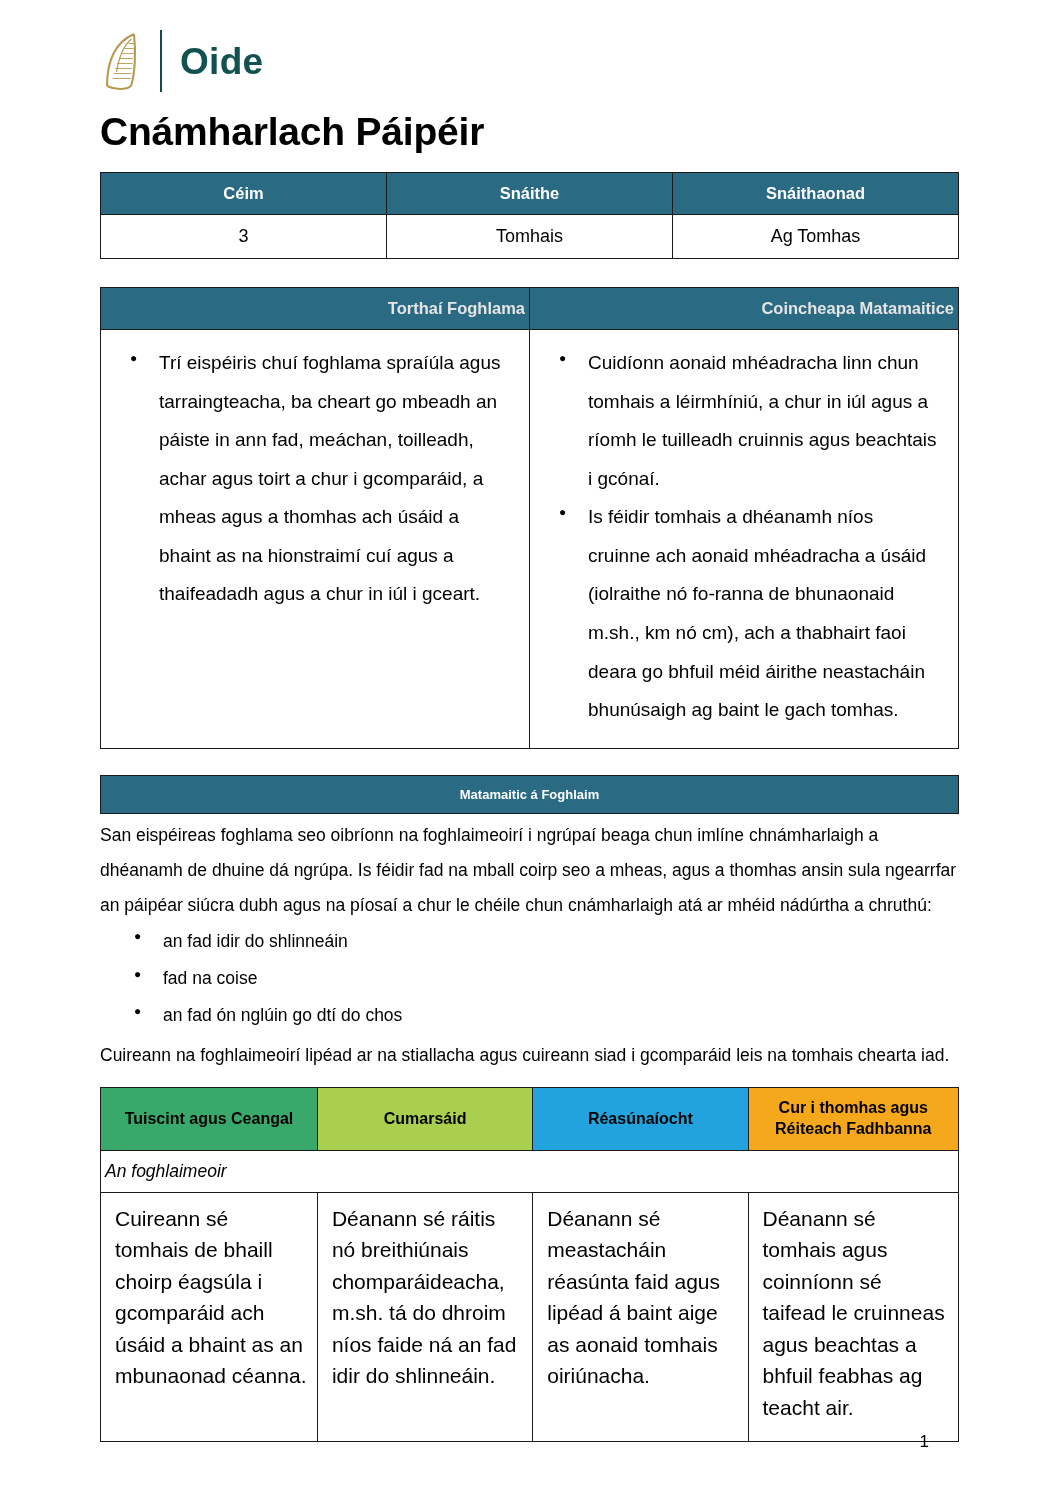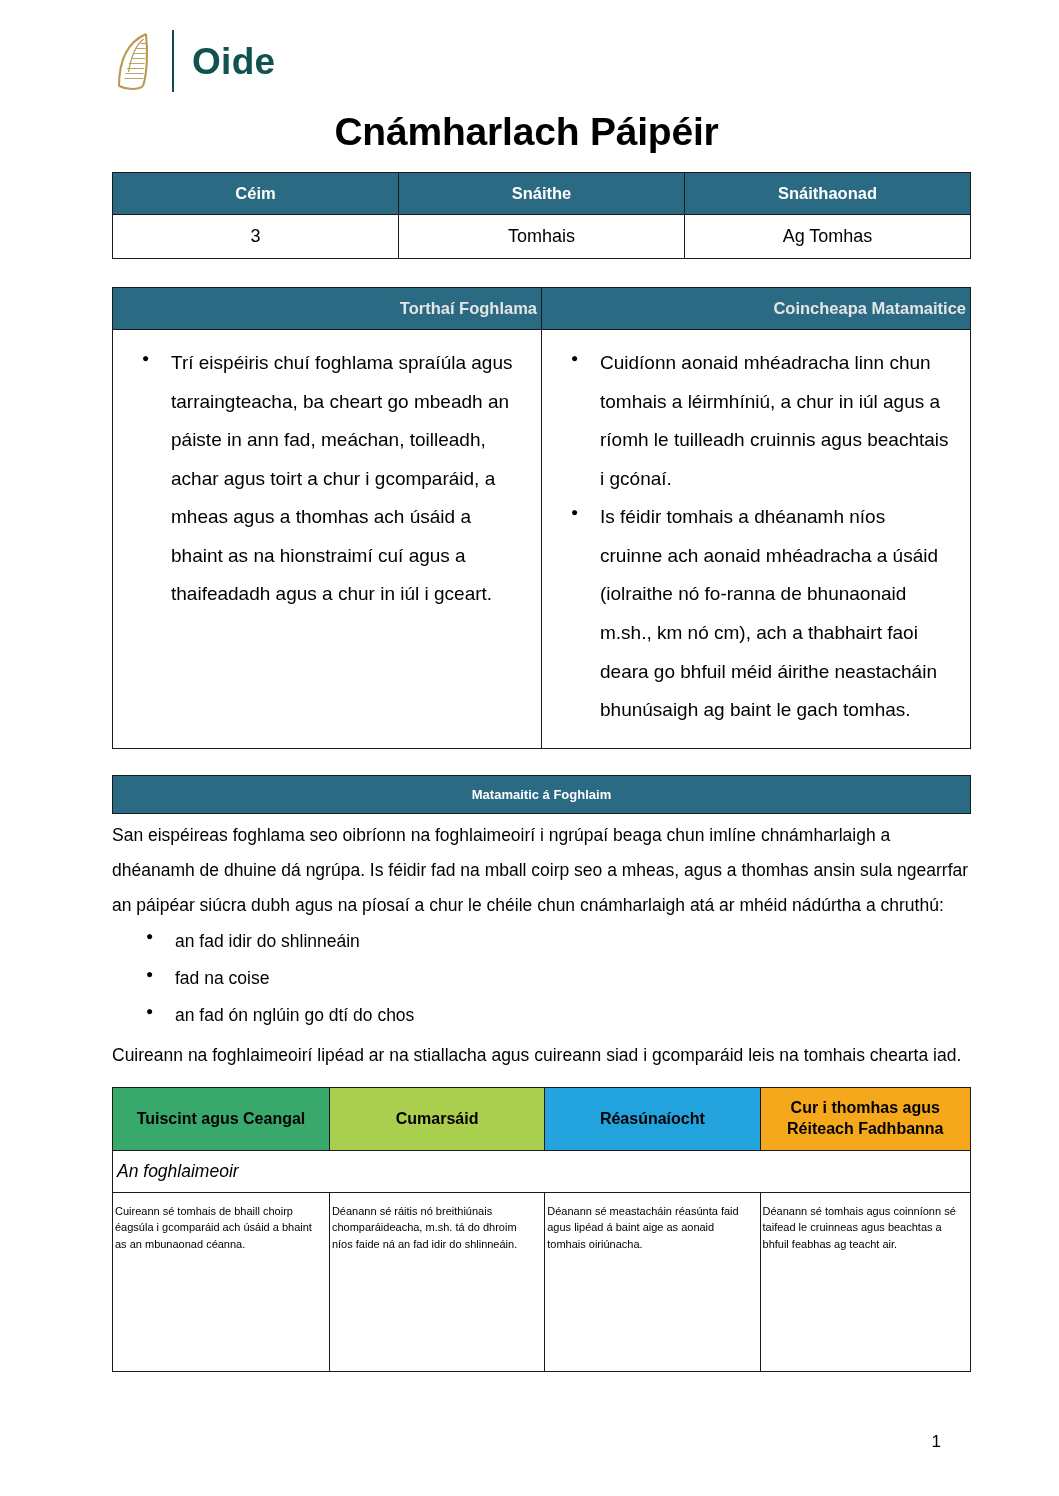--- a/index.html
+++ b/index.html
@@ -14,21 +14,20 @@
     color: #000000;
     position: relative;
     overflow: hidden;
   }
   .page {
     position: relative;
     width: 1029px;
     height: 1496px;
     box-sizing: border-box;
     padding: 0 100px;
-    margin-left: 12px;
   }
 
   
   .logo-block {
     display: flex;
     align-items: center;
     padding-top: 22px;
     height: 78px;
   }
   .harp {
@@ -45,21 +44,20 @@
   .logo-word {
     font-size: 37px;
     font-weight: bold;
     color: #11514f;
     letter-spacing: 0.3px;
     line-height: 1;
   }
 
   
   .doc-title {
-    text-align: center;
     font-size: 39px;
     font-weight: bold;
     color: #000;
     margin: 10px 0 0 0;
     letter-spacing: -0.2px;
   }
 
   
   table {
     border-collapse: collapse;
@@ -184,23 +182,23 @@
   .tbl-c td.subhead {
     border: 1px solid #1a1a1a;
     text-align: left;
     font-style: italic;
     font-size: 17.5px;
     padding: 10px 4px;
   }
   .tbl-c td.cell {
     border: 1px solid #1a1a1a;
     vertical-align: top;
-    font-size: 11px;
+    font-size: 21px;
     line-height: 1.5;
-    padding: 10px 10px 18px 2px;
+    padding: 10px 10px 18px 14px;
     height: 150px;
   }
 
   
   .page-number {
     position: absolute;
     right: 100px;
     bottom: 44px;
     font-size: 17px;
     color: #000;

